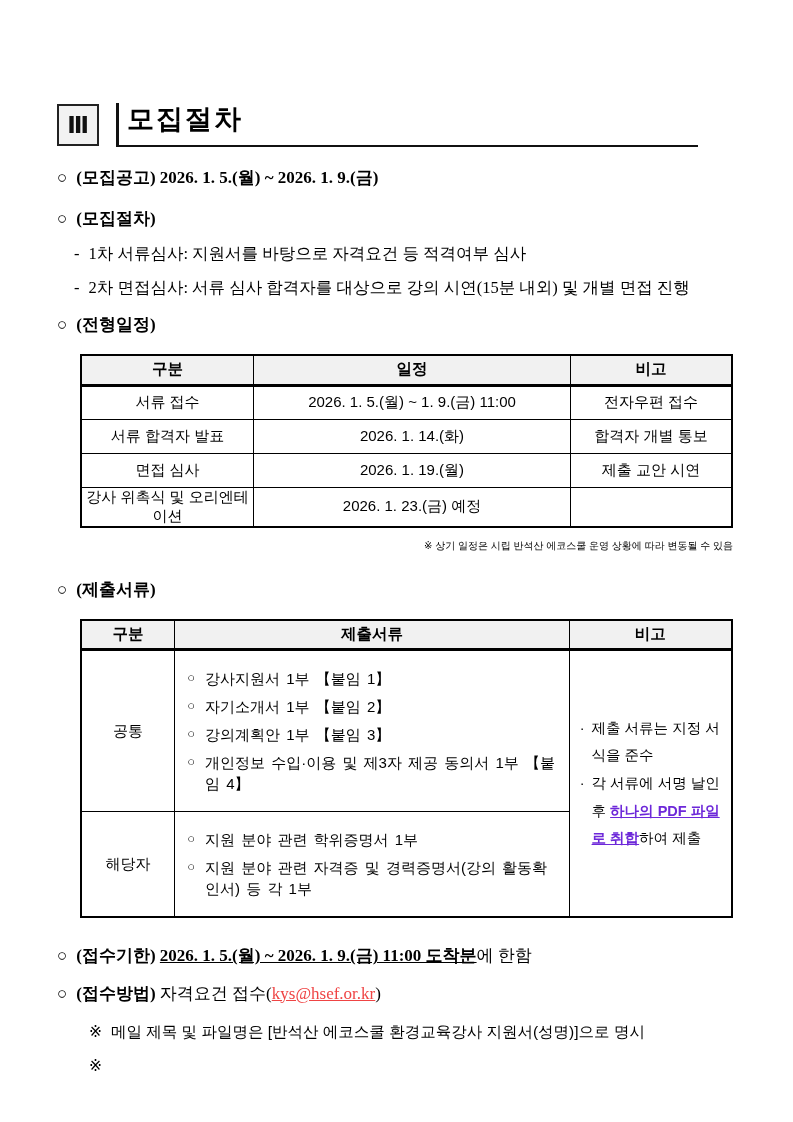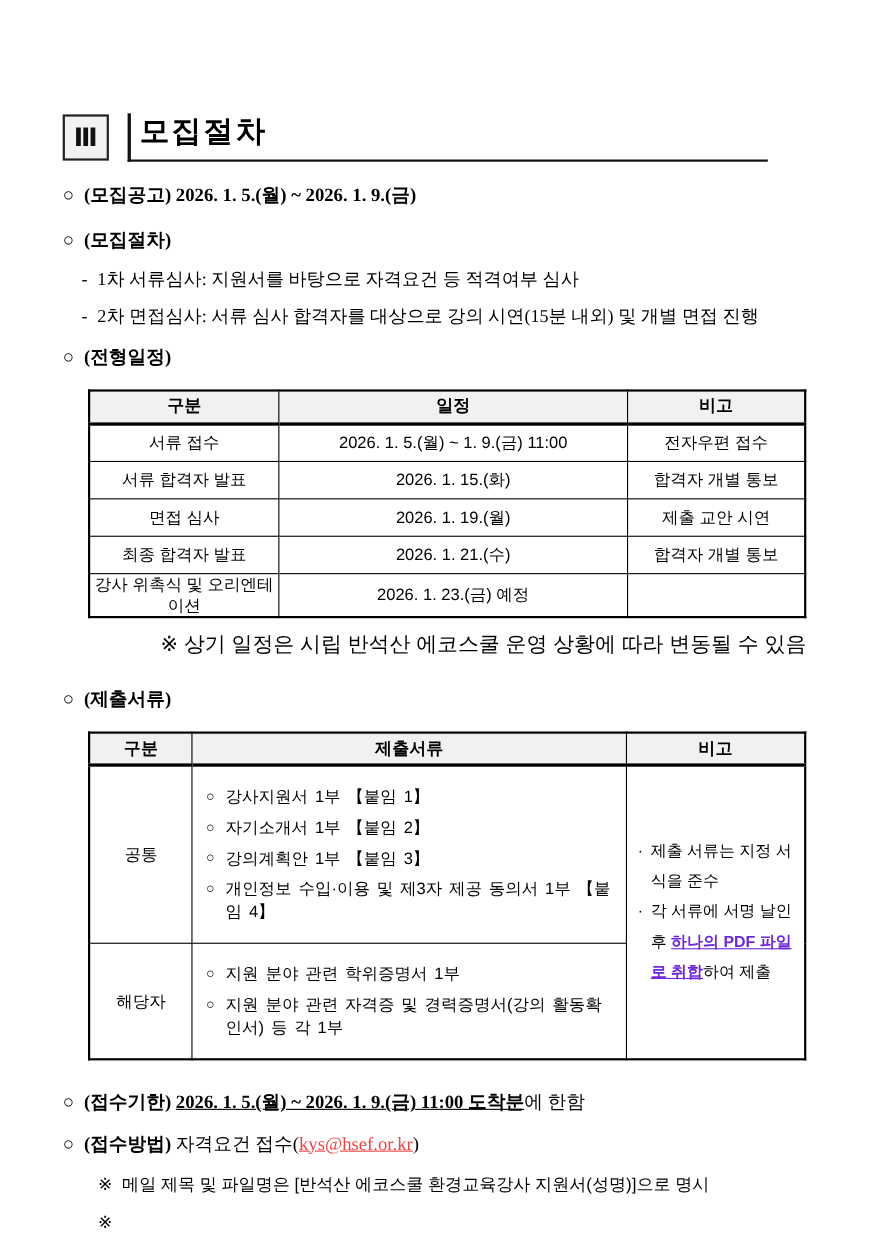--- a/index.html
+++ b/index.html
@@ -64,21 +64,21 @@
     font-family: "Liberation Sans", "DejaVu Sans", sans-serif;
     font-size: 15px; text-align: center; vertical-align: middle;
   }
   .schedule-table { margin-top: 19px; }
   .schedule-table td { height: 34px; }
   .schedule-table col.c1 { width: 26.5%; }
   .schedule-table col.c2 { width: 48.7%; }
   .schedule-table col.c3 { width: 24.8%; }
   .table-note {
     font-family: "Liberation Sans", "DejaVu Sans", sans-serif;
-    margin-top: 11px; width: 676px; text-align: right; font-size: 19px;
+    margin-top: 11px; width: 676px; text-align: right; font-size: 10px;
   }
   .docs-table { margin-top: 19px; }
   .docs-table col.c1 { width: 14.4%; }
   .docs-table col.c2 { width: 60.6%; }
   .docs-table col.c3 { width: 25%; }
   .docs-table td.items { text-align: left; padding: 10px 12px; }
   .doc-item { display: flex; gap: 10px; margin: 7px 0; line-height: 1.4; word-spacing: 2px; }
   .doc-item .om { flex: 0 0 auto; font-size: 13px; padding-top: 1px; }
   td.cat { height: auto; }
   td.remark { text-align: left; padding: 8px 10px; font-size: 14.5px; vertical-align: middle; }
@@ -146,32 +146,27 @@
       </tr>
     </thead>
     <tbody>
       <tr>
         <td>서류 접수</td>
         <td>2026. 1. 5.(월) ~ 1. 9.(금) 11:00</td>
         <td>전자우편 접수</td>
       </tr>
       <tr>
         <td>서류 합격자 발표</td>
-        <td>2026. 1. 15.(화)</td>
+        <td>2026. 1. 14.(화)</td>
         <td>합격자 개별 통보</td>
       </tr>
       <tr>
         <td>면접 심사</td>
         <td>2026. 1. 19.(월)</td>
         <td>제출 교안 시연</td>
-      </tr>
-      <tr>
-        <td>최종 합격자 발표</td>
-        <td>2026. 1. 21.(수)</td>
-        <td>합격자 개별 통보</td>
       </tr>
       <tr>
         <td>강사 위촉식 및 오리엔테이션</td>
         <td>2026. 1. 23.(금) 예정</td>
         <td></td>
       </tr>
     </tbody>
   </table>
 
   <div class="table-note">※ 상기 일정은 시립 반석산 에코스쿨 운영 상황에 따라 변동될 수 있음</div>

